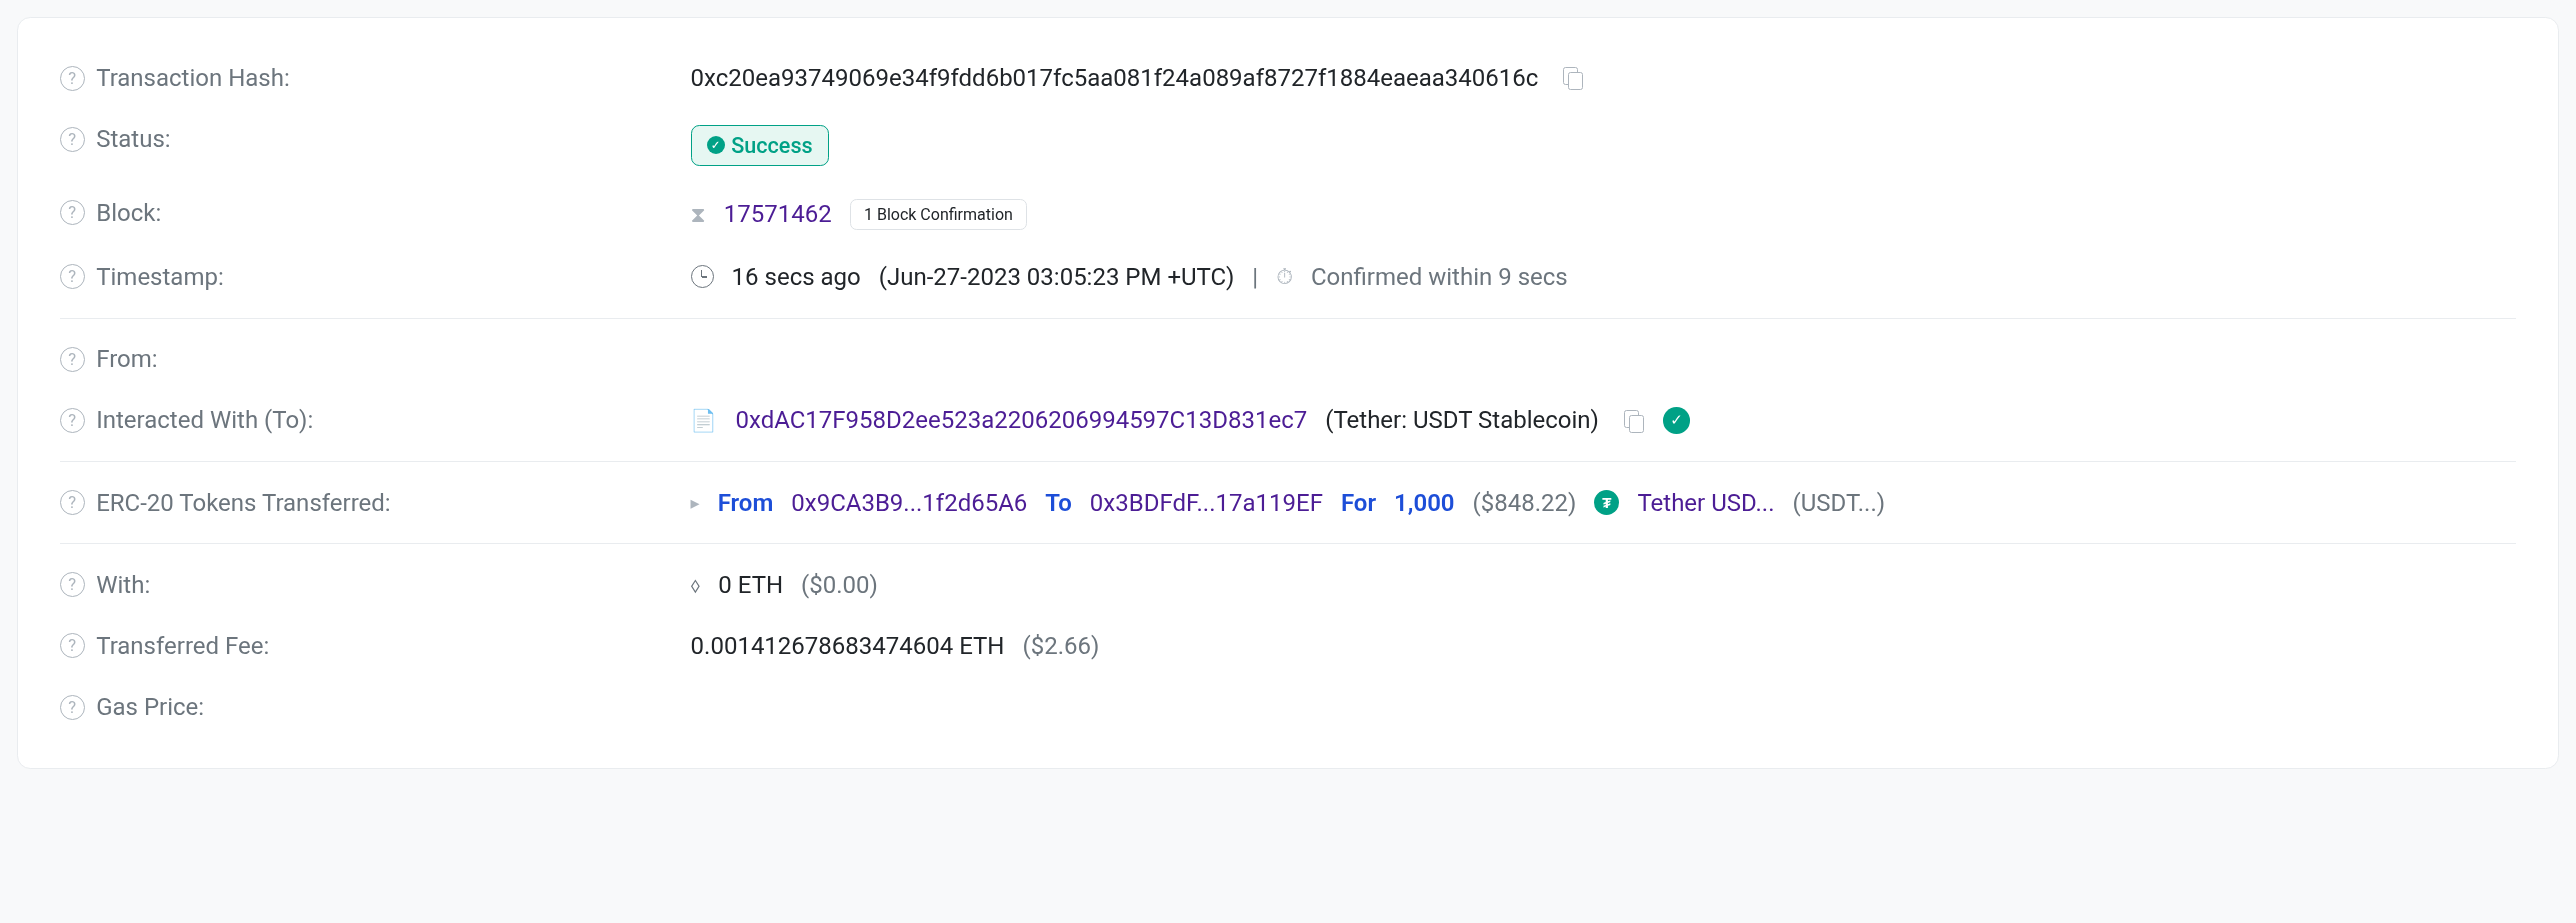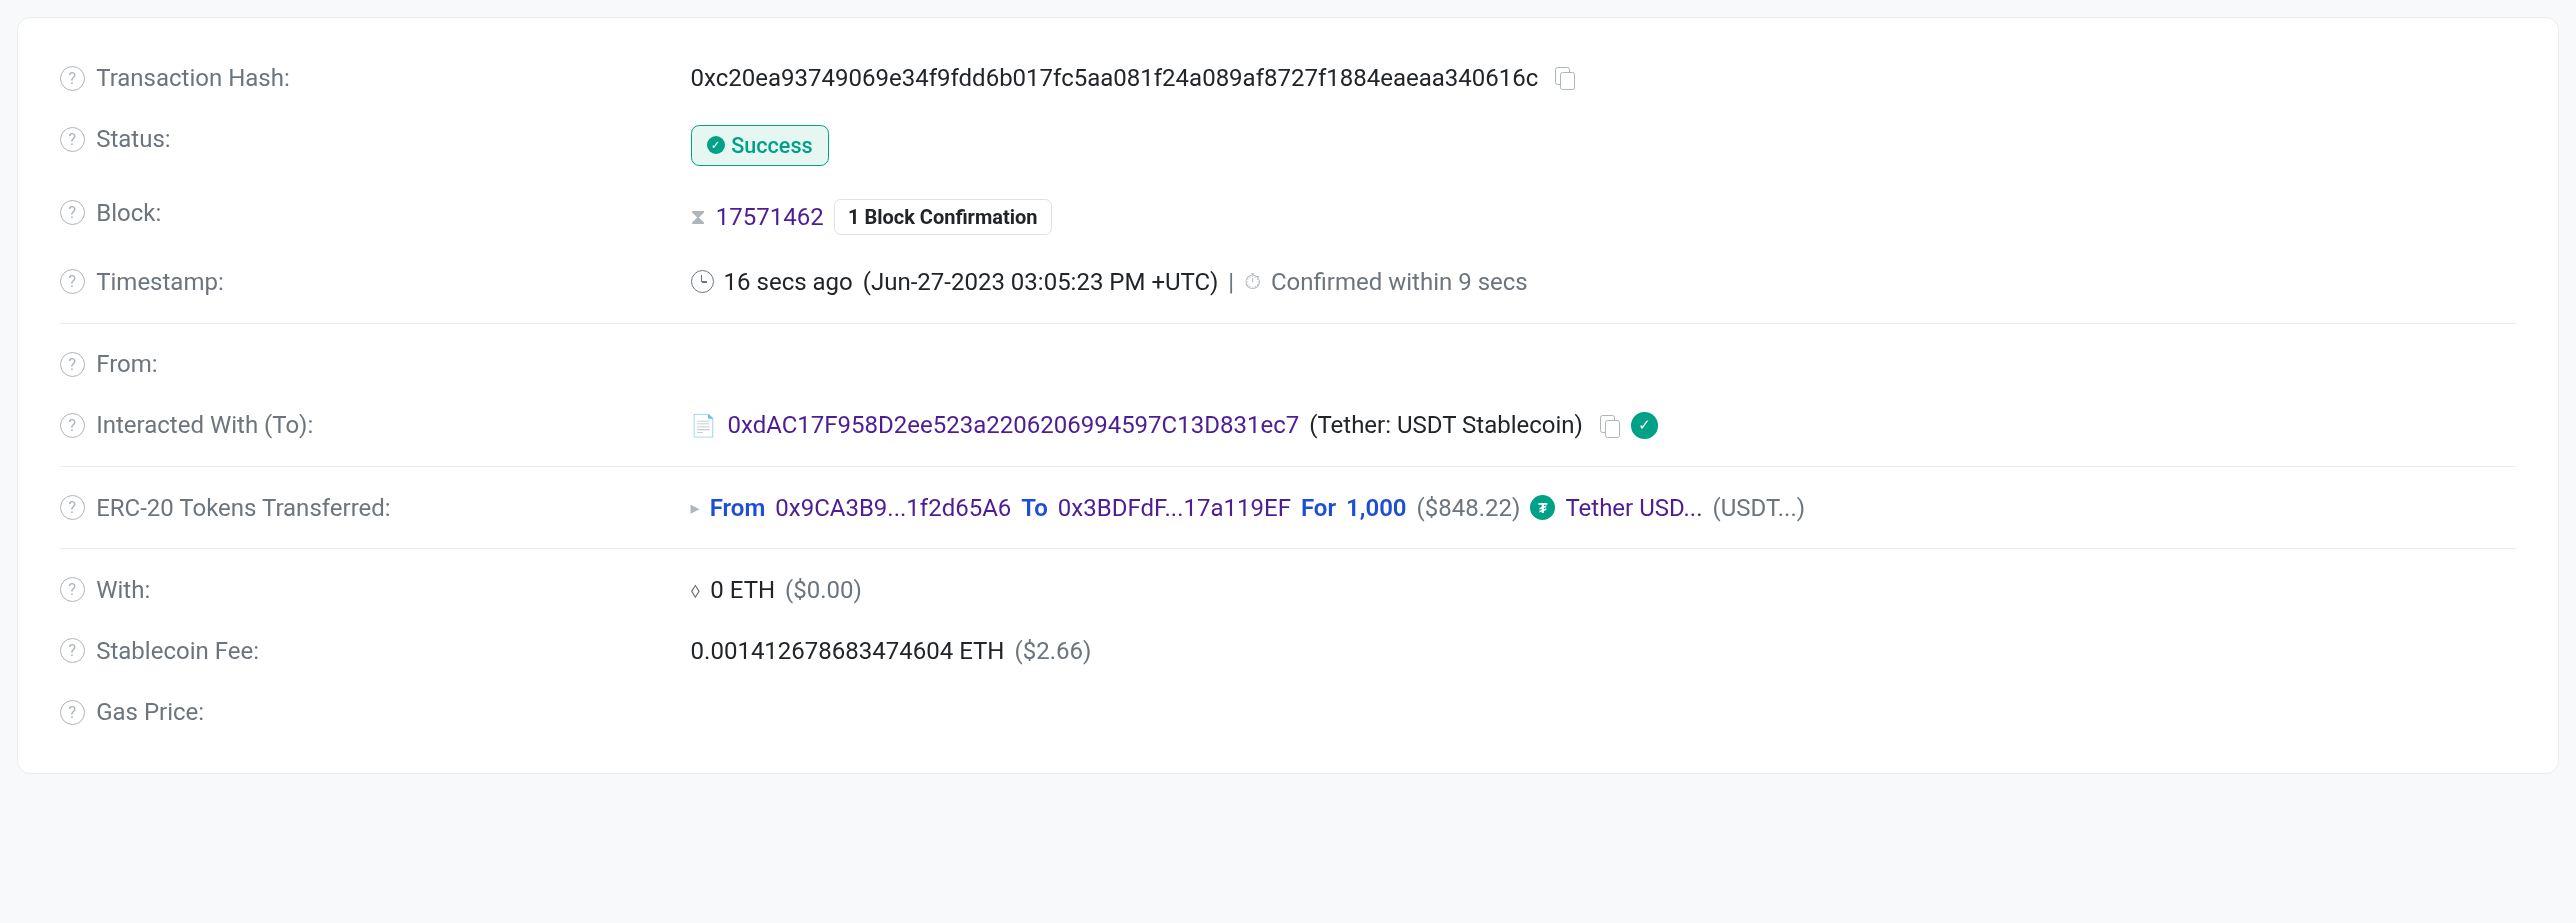--- a/index.html
+++ b/index.html
@@ -27,21 +27,21 @@
     display: flex;
     align-items: center;
     gap: 11.6px;
     color: #6c757d;
   }
   .value-col {
     flex: 1;
     display: flex;
     align-items: center;
     flex-wrap: wrap;
-    gap: 10px;
+    gap: 18px;
   }
   .help-icon {
     width: 25px;
     height: 25px;
     border: 1.7px solid #adb5bd;
     border-radius: 50%;
     display: inline-flex;
     align-items: center;
     justify-content: center;
     font-size: 16.6px;
@@ -98,22 +98,22 @@
     align-items: center;
     justify-content: center;
     color: #fff;
     font-size: 15px;
   }
   .link { color: #4c1d95; text-decoration: none; cursor: pointer; }
   .badge-outline {
     border: 0.8px solid #dee2e6;
     border-radius: 6.6px;
     padding: 5px 13.3px;
-    font-size: 20px;
-    font-weight: 700;
+    font-size: 16px;
+    font-weight: 400;
     color: #212529;
   }
   .muted { color: #6c757d; }
   .dark { color: #212529; }
   hr.divider {
     border: none;
     border-top: 0.8px solid #e9ecef;
     margin: 10px 0;
   }
   .hourglass {
@@ -287,21 +287,21 @@
     <div class="value-col">
       <span class="eth-icon">⬨</span>
       <span class="dark">0 ETH</span>
       <span class="muted">($0.00)</span>
     </div>
   </div>
 
   <div class="row">
     <div class="label-col">
       <span class="help-icon">?</span>
-      <span>Stablecoin Fee:</span>
+      <span>Transferred Fee:</span>
     </div>
     <div class="value-col">
       <span class="dark">0.001412678683474604 ETH</span>
       <span class="muted">($2.66)</span>
     </div>
   </div>
 
   <div class="row">
     <div class="label-col">
       <span class="help-icon">?</span>

